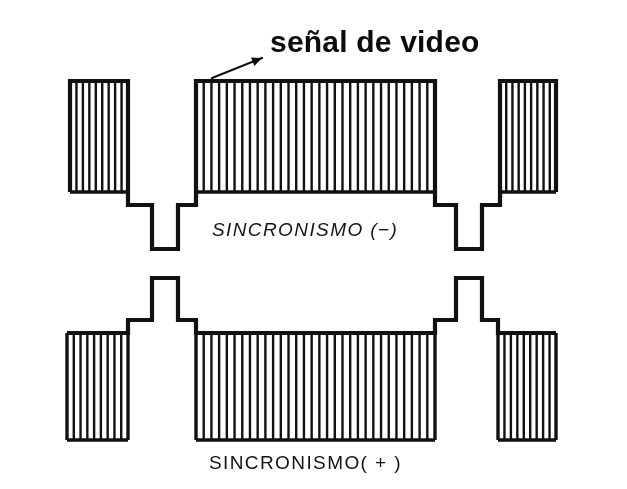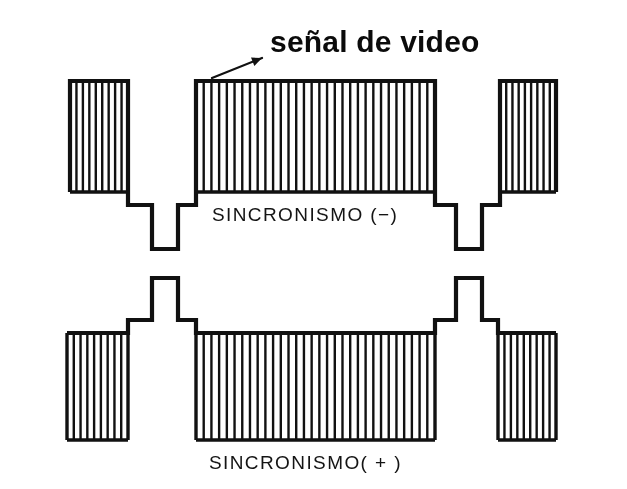--- a/index.html
+++ b/index.html
@@ -34,21 +34,21 @@
   }
   .wave-label {
     position: absolute;
     font-family: "Liberation Sans", sans-serif;
     font-size: 19px;
     font-weight: normal;
     color: #141414;
     letter-spacing: 1.4px;
     white-space: nowrap;
   }
-  #label-neg { left: 212px; top: 204px; }
+  #label-neg { left: 212px; top: 219px; font-style: italic; }
   #label-pos { left: 209px; top: 452px; }
 </style>
 </head>
 <body>
 
 <div id="figure">
 
   <div class="title-text">señal de video</div>
 
   <div class="wave-label" id="label-neg">SINCRONISMO (−)</div>

